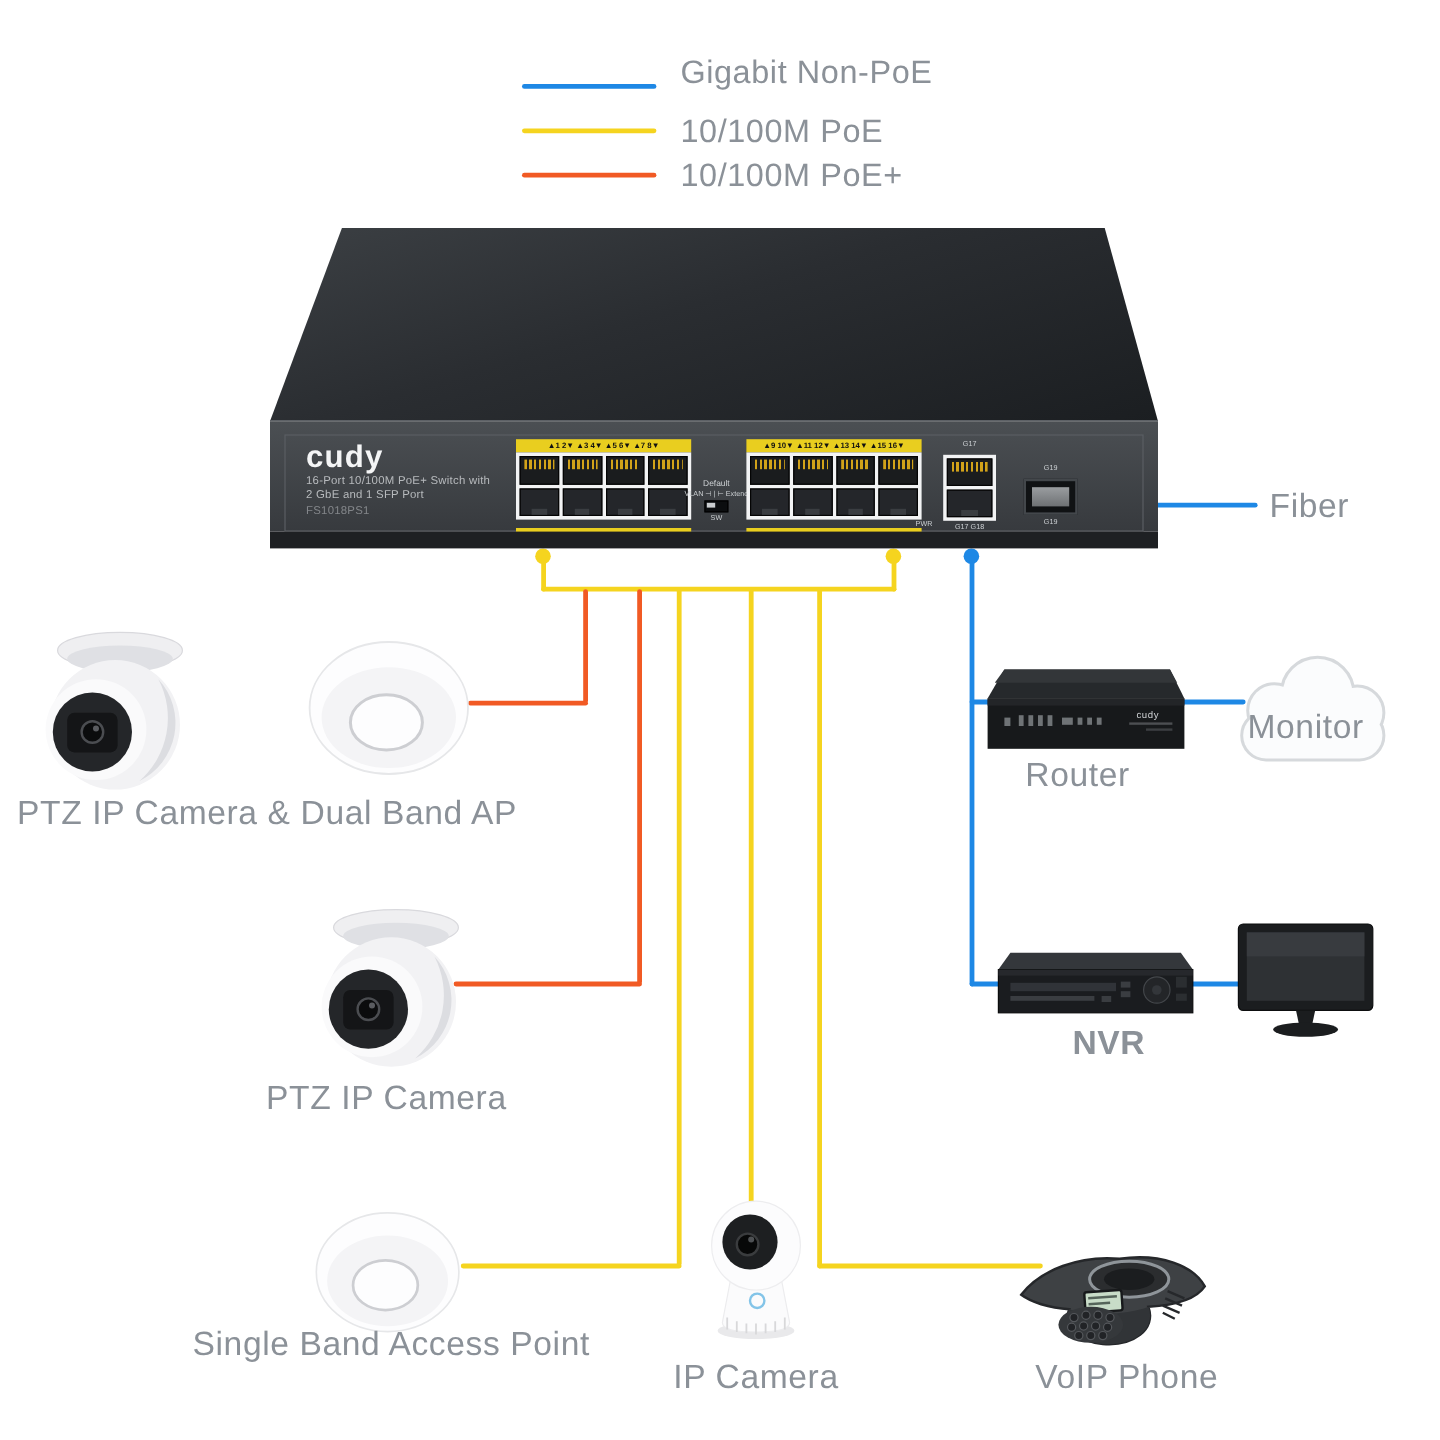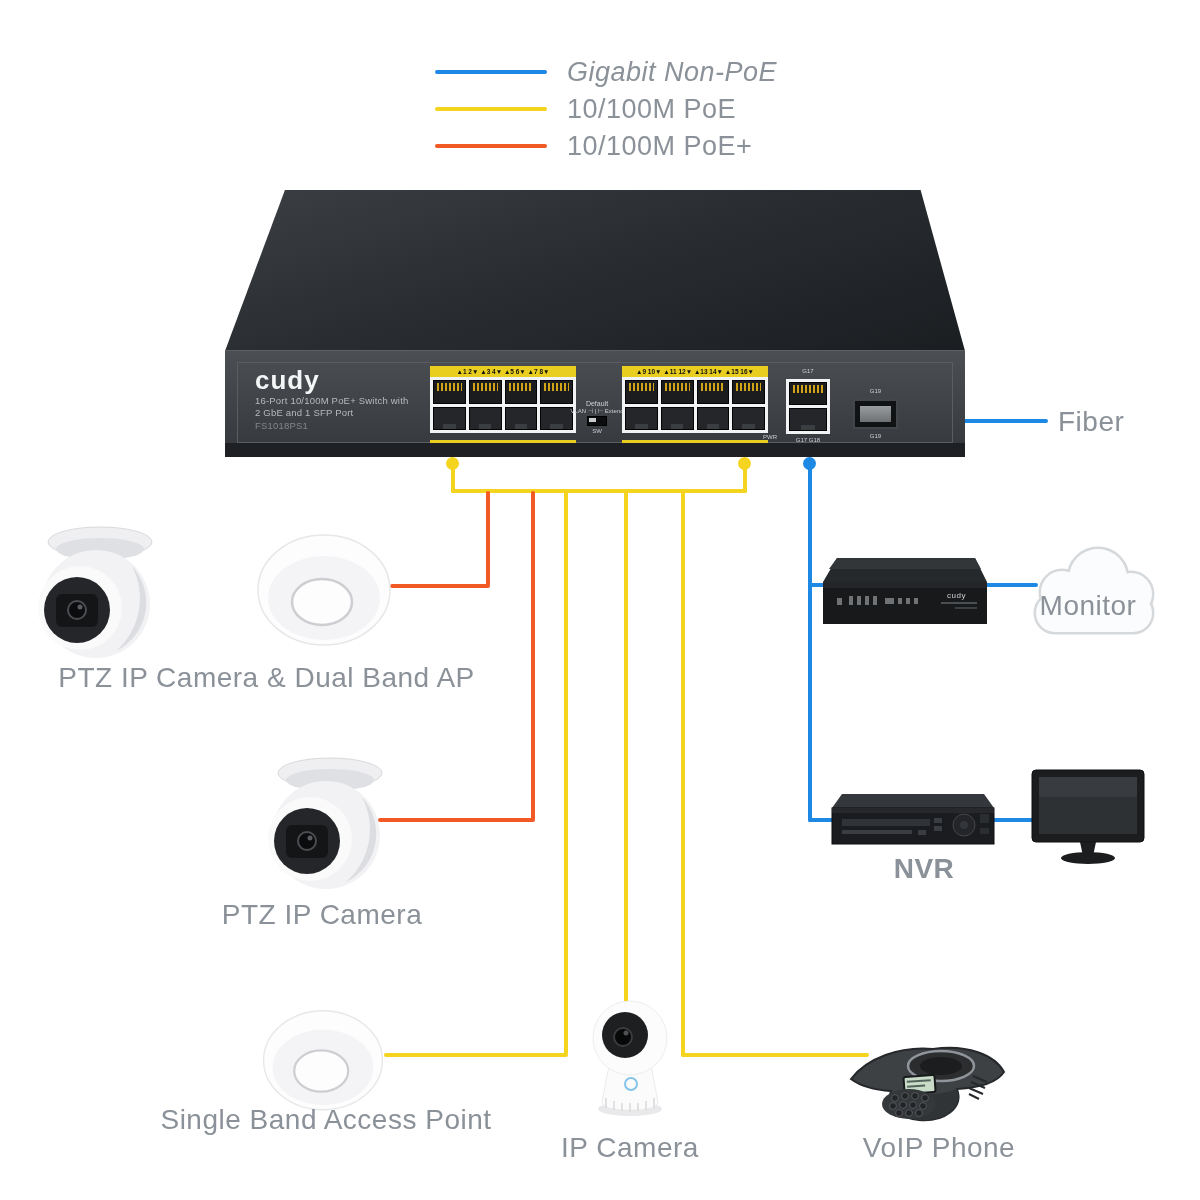--- a/index.html
+++ b/index.html
@@ -57,21 +57,21 @@
   svg text.rtxt{fill:#cfd2d5;font-size:8px;font-family:"Liberation Sans",sans-serif;letter-spacing:.5px;}
 </style>
 </head>
 <body>
 
 <div class="canvas">
 
   <div class="legend-line c-blue" style="left:435px;top:70px;"></div>
   <div class="legend-line c-yellow" style="left:435px;top:107px;"></div>
   <div class="legend-line c-orange" style="left:435px;top:144px;"></div>
-  <div class="legend-label" style="left:567px;top:57px;font-style:italic;">Gigabit Non-PoE</div>
+  <div class="legend-label" style="left:567px;top:45px;">Gigabit Non-PoE</div>
   <div class="legend-label" style="left:567px;top:94px;">10/100M PoE</div>
   <div class="legend-label" style="left:567px;top:131px;">10/100M PoE+</div>
 
   <div class="dot c-blue" style="left:891px;top:414px;"></div>
   <div class="line c-blue" style="left:898px;top:419px;width:150px;height:4px;"></div>
 
   <div class="dot c-yellow" style="left:446px;top:457px;"></div>
   <div class="dot c-yellow" style="left:738px;top:457px;"></div>
   <div class="dot c-blue" style="left:803px;top:457px;"></div>
   <div class="line c-yellow" style="left:451px;top:463px;width:4px;height:30px;"></div>
@@ -330,21 +330,22 @@
     </g>
     <g stroke="#26282b" stroke-width="2">
       <line x1="128" y1="52" x2="142" y2="58"></line>
         <line x1="126" y1="58" x2="140" y2="64"></line>
       <line x1="124" y1="64" x2="138" y2="70"></line>
         <line x1="124" y1="70" x2="134" y2="75"></line>
     </g>
   </svg>
 
   <div class="lbl" style="left:1058px;top:406px;text-align:center;">Fiber</div>
-  <div class="lbl" style="left:0px;top:662px;width:445px;padding-left:44px;">PTZ IP Camera &amp; Dual Band AP</div>
+  <div class="lbl" style="left:0px;top:662px;width:445px;">PTZ IP Camera &amp; Dual Band AP</div>
+  <div class="lbl" style="left:798px;top:630px;width:200px;">Router</div>
   <div class="lbl" style="left:1013px;top:590px;width:150px;">Monitor</div>
   <div class="lbl" style="left:172px;top:899px;width:300px;">PTZ IP Camera</div>
   <div class="lbl" style="left:824px;top:853px;width:200px;font-weight:bold;">NVR</div>
   <div class="lbl" style="left:76px;top:1104px;width:500px;">Single Band Access Point</div>
   <div class="lbl" style="left:480px;top:1132px;width:300px;">IP Camera</div>
   <div class="lbl" style="left:789px;top:1132px;width:300px;">VoIP Phone</div>
 
 </div>
 
 </body></html>

